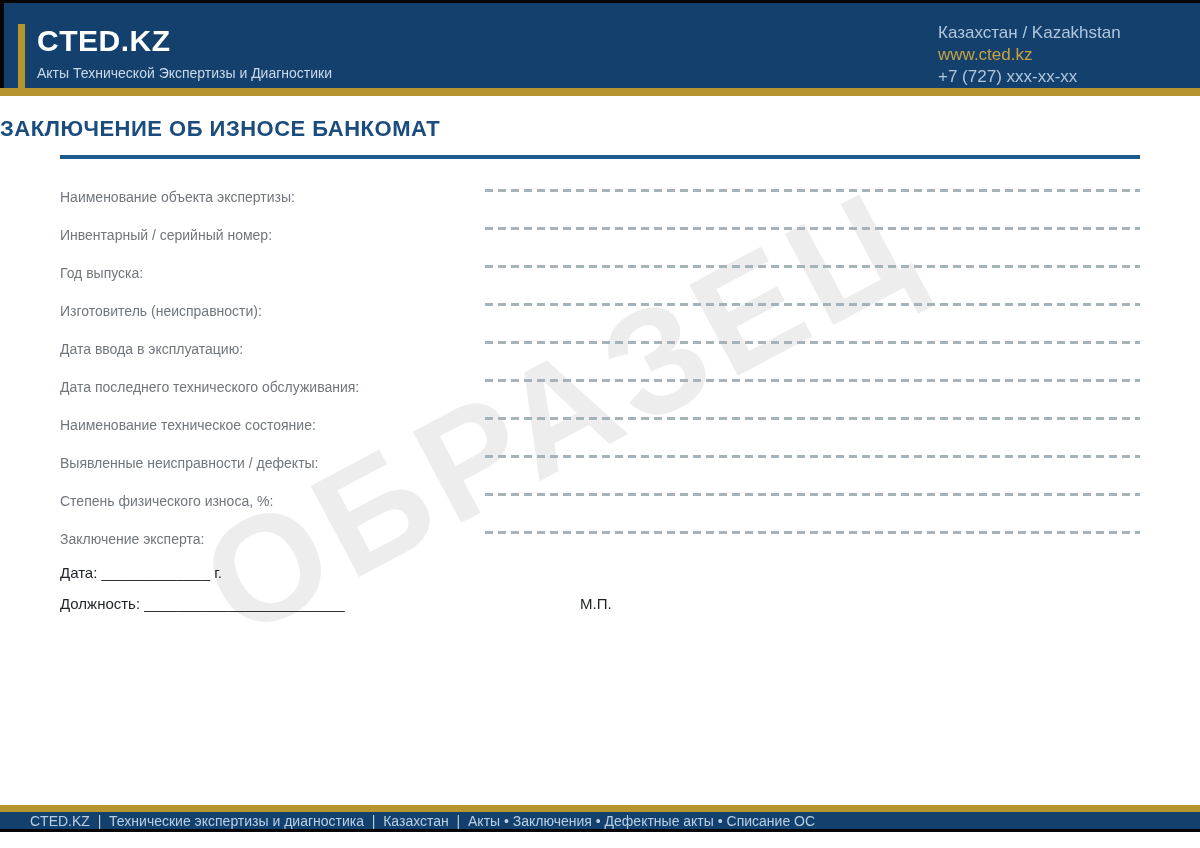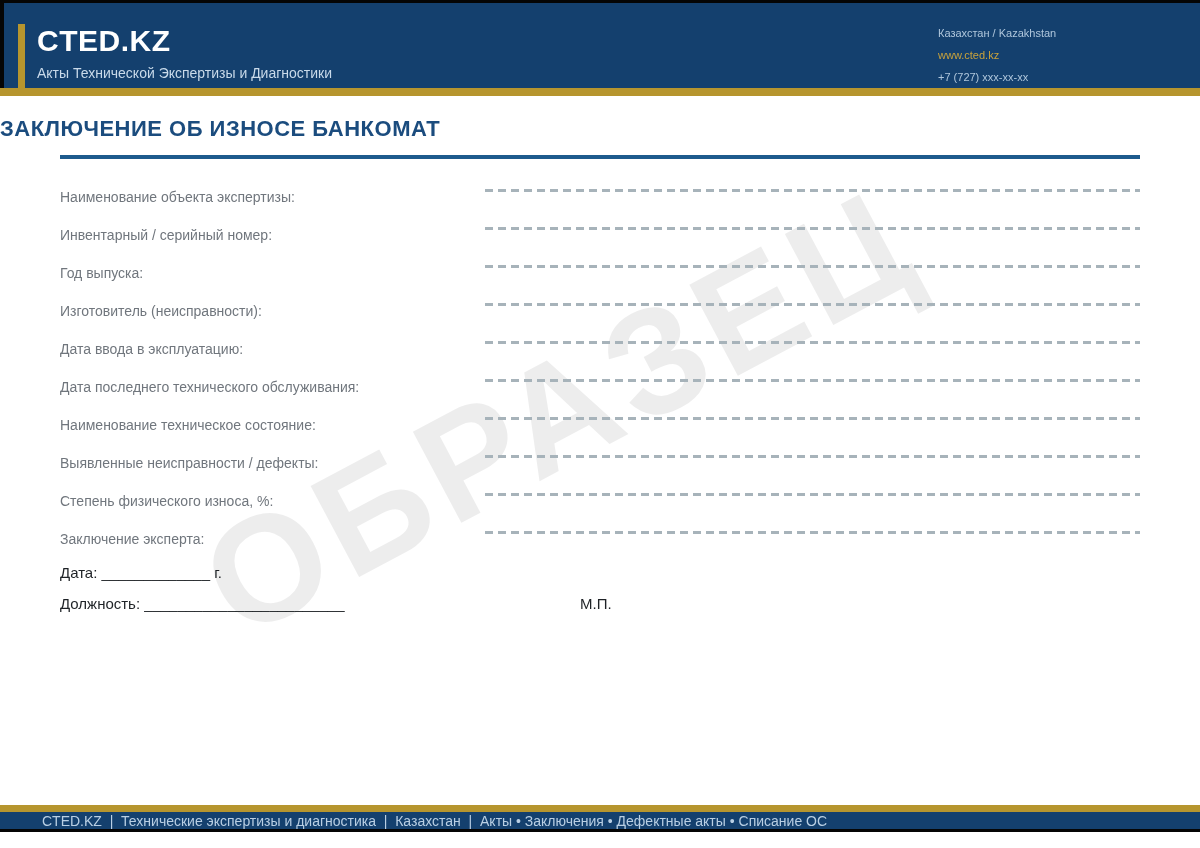--- a/index.html
+++ b/index.html
@@ -14,21 +14,21 @@
   .page{position:relative;width:1200px;height:848px;background:#fff;overflow:hidden;}
 
   
   .header{position:absolute;top:0;left:0;width:1200px;height:88px;background:var(--navy);
           border-top:3px solid #050505;border-left:4px solid #050505;
           display:flex;justify-content:space-between;align-items:flex-end;}
   .logo-wrap{display:flex;margin-left:14px;margin-top:12px;}
   .accent{width:7px;height:64px;background:var(--gold);margin-right:12px;}
   .logo-text{color:#fff;font-size:30px;font-weight:700;letter-spacing:.5px;line-height:34px;}
   .tagline{color:var(--header_light);font-size:14px;margin-top:7px;}
-  .contact{width:262px;margin-top:13px;font-size:11px;line-height:22px;color:var(--contact_light);}
+  .contact{width:262px;margin-top:13px;font-size:17px;line-height:22px;color:var(--contact_light);}
   .contact .site{color:var(--link_gold);cursor:pointer;}
   .gold-bar{position:absolute;top:88px;left:0;width:1200px;height:8px;background:var(--gold);}
 
   
   .watermark{position:absolute;left:560px;top:412px;transform:translate(-50%,-50%) rotate(-28deg);
              font-size:150px;font-weight:700;letter-spacing:8px;color:rgba(125,125,125,0.14);
              white-space:nowrap;z-index:1;pointer-events:none;}
 
   
   .main{position:absolute;top:96px;left:0;width:1200px;z-index:2;}
@@ -43,21 +43,21 @@
 
   
   .sig{margin:11px 60px 0 60px;font-size:15px;color:var(--sig_dark);}
   .sig-row{display:flex;height:31px;align-items:flex-start;}
   .sig-left{width:520px;white-space:pre;}
   .sig-right{white-space:pre;}
 
   
   .footer-gold{position:absolute;top:805px;left:0;width:1200px;height:7px;background:var(--gold);}
   .footer{position:absolute;top:812px;left:0;width:1200px;height:20px;background:var(--navy);
-          border-bottom:3px solid #050505;display:flex;align-items:center;padding-left:42px;}
+          border-bottom:3px solid #050505;display:flex;align-items:center;padding-left:30px;}
   .footer-text{font-size:14px;color:var(--footer_text);white-space:pre;}
 </style>
 </head>
 <body>
 
 <div class="page">
 
   <div class="header">
     <div class="logo-wrap">
       <div class="accent"></div>

